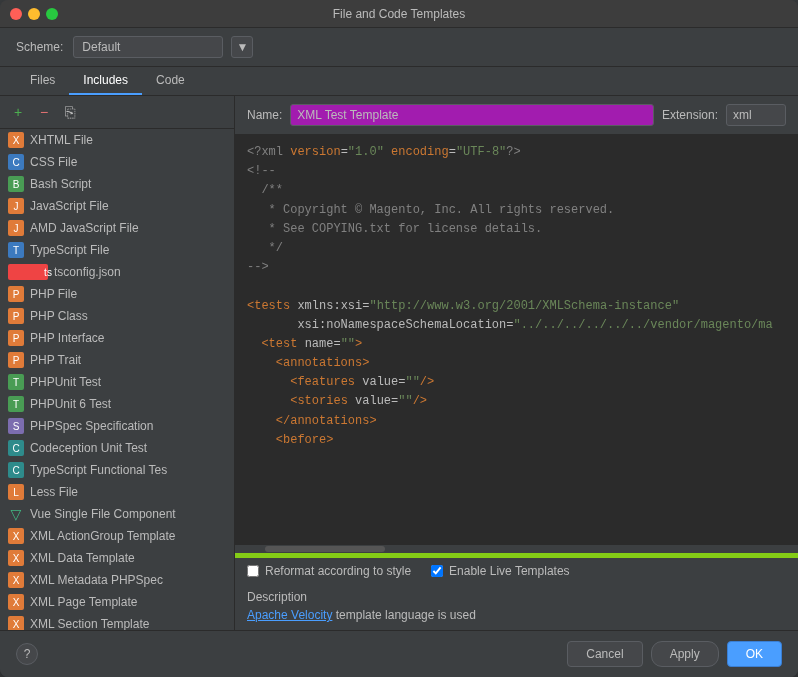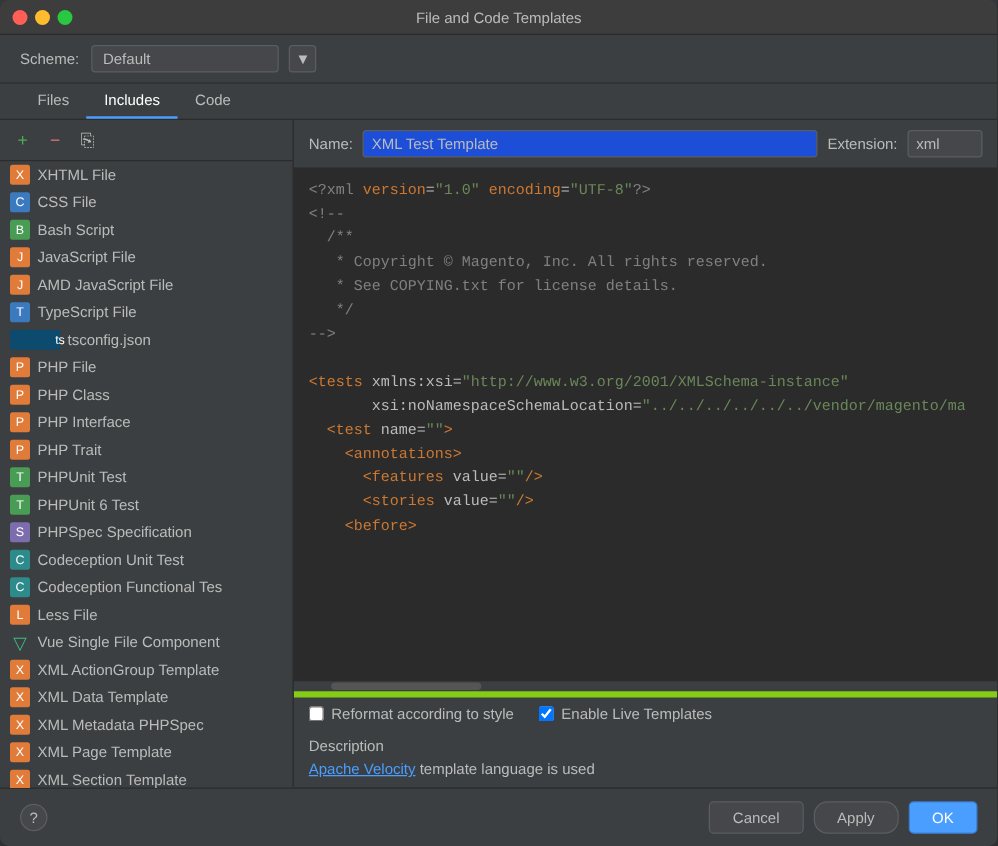--- a/index.html
+++ b/index.html
@@ -157,41 +157,41 @@
       align-items: center;
       justify-content: center;
       font-size: 10px;
       border-radius: 2px;
     }
     .icon-orange { background: #e07b39; color: white; }
     .icon-blue { background: #3c7abf; color: white; }
     .icon-green { background: #499c54; color: white; }
     .icon-purple { background: #7c6daf; color: white; }
     .icon-teal { background: #2e8b8b; color: white; }
-    .icon-gray { background: #0c4a6e; color: white; padding-left: 40px; }
+    .icon-gray { background: #ef4444; color: white; padding-left: 40px; }
     .icon-xml { background: #e07b39; color: white; font-size: 8px; }
     .right-panel {
       flex: 1;
       background: #2b2b2b;
       display: flex;
       flex-direction: column;
       overflow: hidden;
     }
     .name-bar {
       display: flex;
       align-items: center;
       padding: 8px 12px;
       gap: 8px;
       background: #3c3f41;
       border-bottom: 1px solid #2b2b2b;
     }
     .name-label { color: #bbbbbb; font-size: 12px; }
     .name-input {
       flex: 1;
-      background: #1d4ed8;
+      background: #a21caf;
       border: 1px solid #5a5d62;
       border-radius: 3px;
       color: #bbbbbb;
       padding: 3px 6px;
       font-size: 12px;
     }
     .ext-label { color: #bbbbbb; font-size: 12px; }
     .ext-input {
       width: 60px;
       background: #45474a;
@@ -417,21 +417,21 @@
         <div class="list-item">
           <span class="icon icon-purple">S</span>
           <span>PHPSpec Specification</span>
         </div>
         <div class="list-item">
           <span class="icon icon-teal">C</span>
           <span>Codeception Unit Test</span>
         </div>
         <div class="list-item">
           <span class="icon icon-teal">C</span>
-          <span>Codeception Functional Tes</span>
+          <span>TypeScript Functional Tes</span>
         </div>
         <div class="list-item">
           <span class="icon icon-orange">L</span>
           <span>Less File</span>
         </div>
         <div class="list-item">
           <span class="icon" style="color:#42b883; font-size:14px;">▽</span>
           <span>Vue Single File Component</span>
         </div>
         <div class="list-item">
@@ -500,20 +500,23 @@
           <span class="c-white">&nbsp;&nbsp;</span><span class="c-orange">&lt;test </span><span class="c-white">name=</span><span class="c-green">""</span><span class="c-orange">&gt;</span>
         </div>
         <div class="code-line">
           <span class="c-white">&nbsp;&nbsp;&nbsp;&nbsp;</span><span class="c-orange">&lt;annotations&gt;</span>
         </div>
         <div class="code-line">
           <span class="c-white">&nbsp;&nbsp;&nbsp;&nbsp;&nbsp;&nbsp;</span><span class="c-orange">&lt;features </span><span class="c-white">value=</span><span class="c-green">""</span><span class="c-orange">/&gt;</span>
         </div>
         <div class="code-line">
           <span class="c-white">&nbsp;&nbsp;&nbsp;&nbsp;&nbsp;&nbsp;</span><span class="c-orange">&lt;stories </span><span class="c-white">value=</span><span class="c-green">""</span><span class="c-orange">/&gt;</span>
+        </div>
+        <div class="code-line">
+          <span class="c-white">&nbsp;&nbsp;&nbsp;&nbsp;</span><span class="c-orange">&lt;/annotations&gt;</span>
         </div>
         <div class="code-line">
           <span class="c-white">&nbsp;&nbsp;&nbsp;&nbsp;</span><span class="c-orange">&lt;before&gt;</span>
         </div>
       </div>
 
       <div class="scrollbar-horizontal">
         <div class="scrollbar-thumb"></div>
       </div>
 

